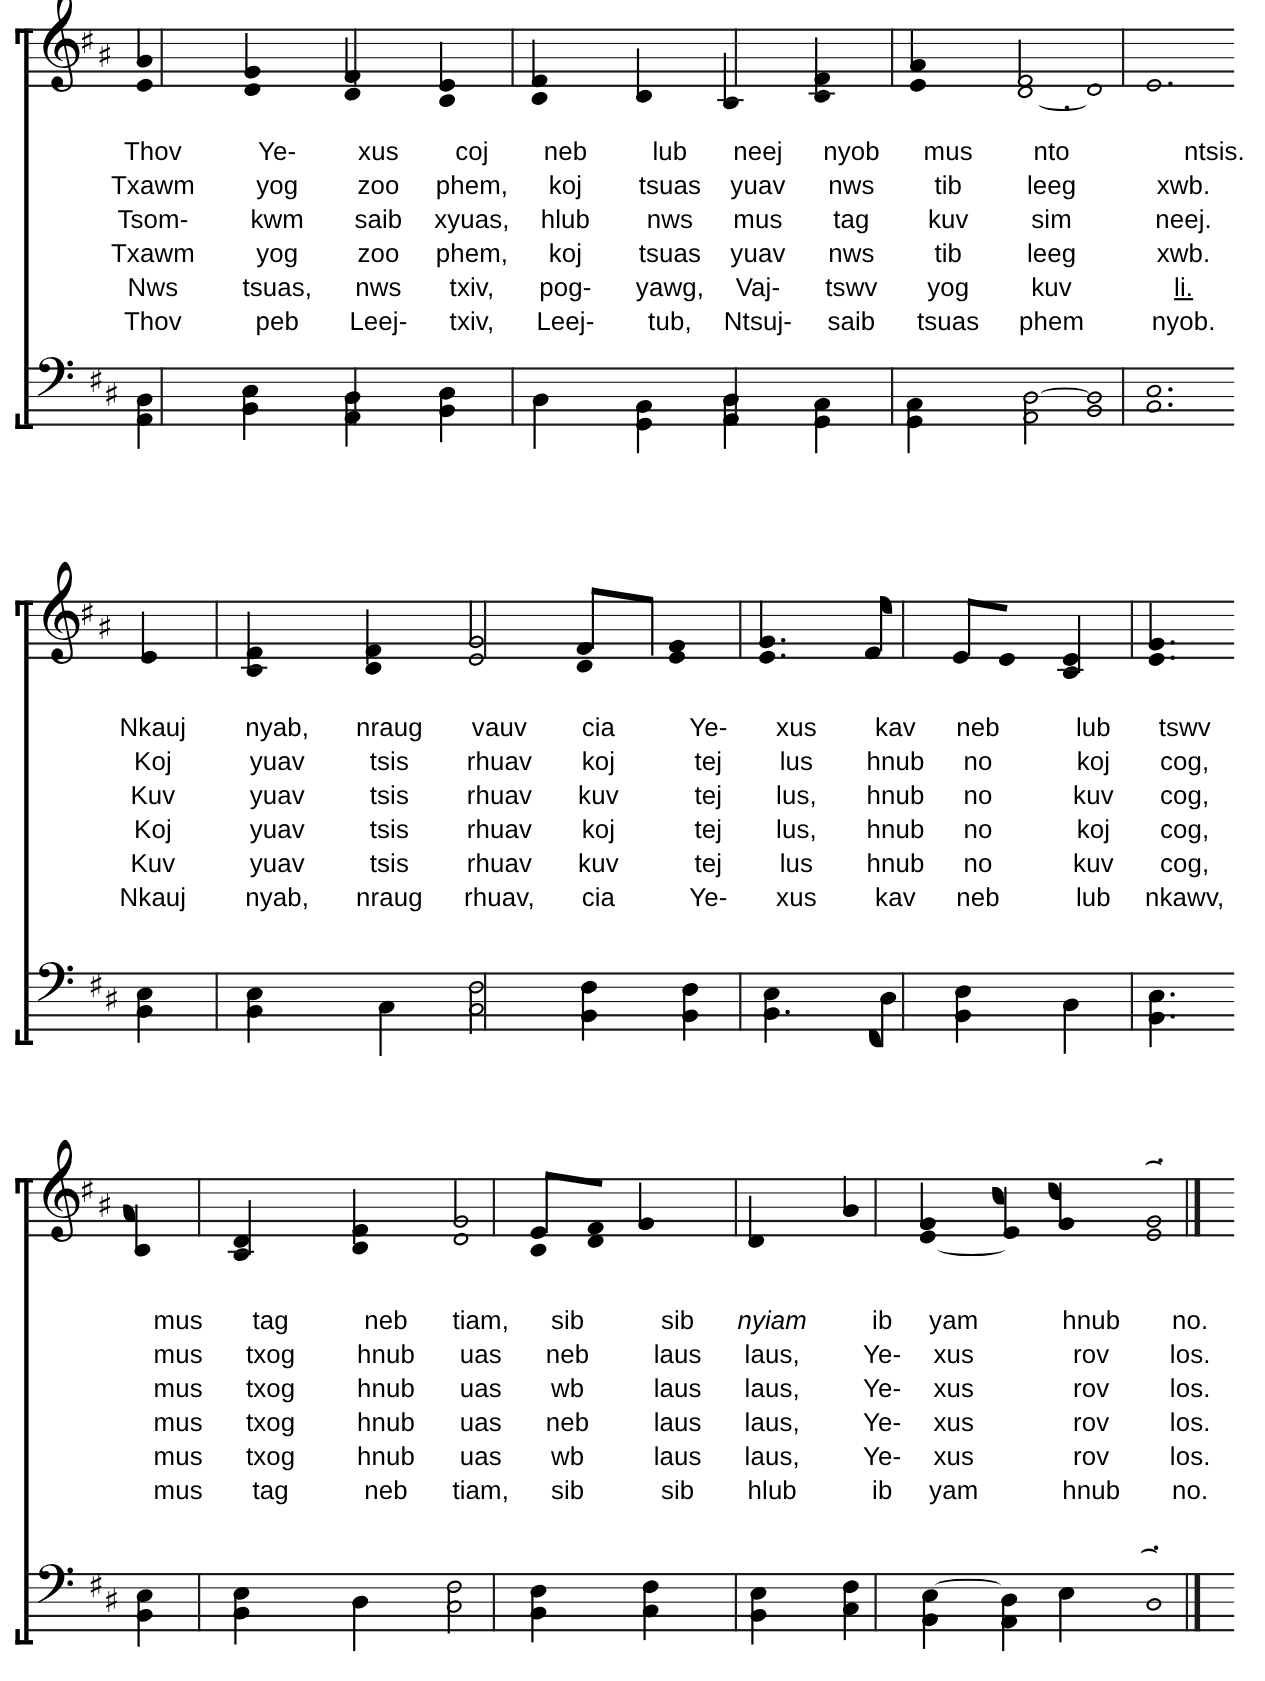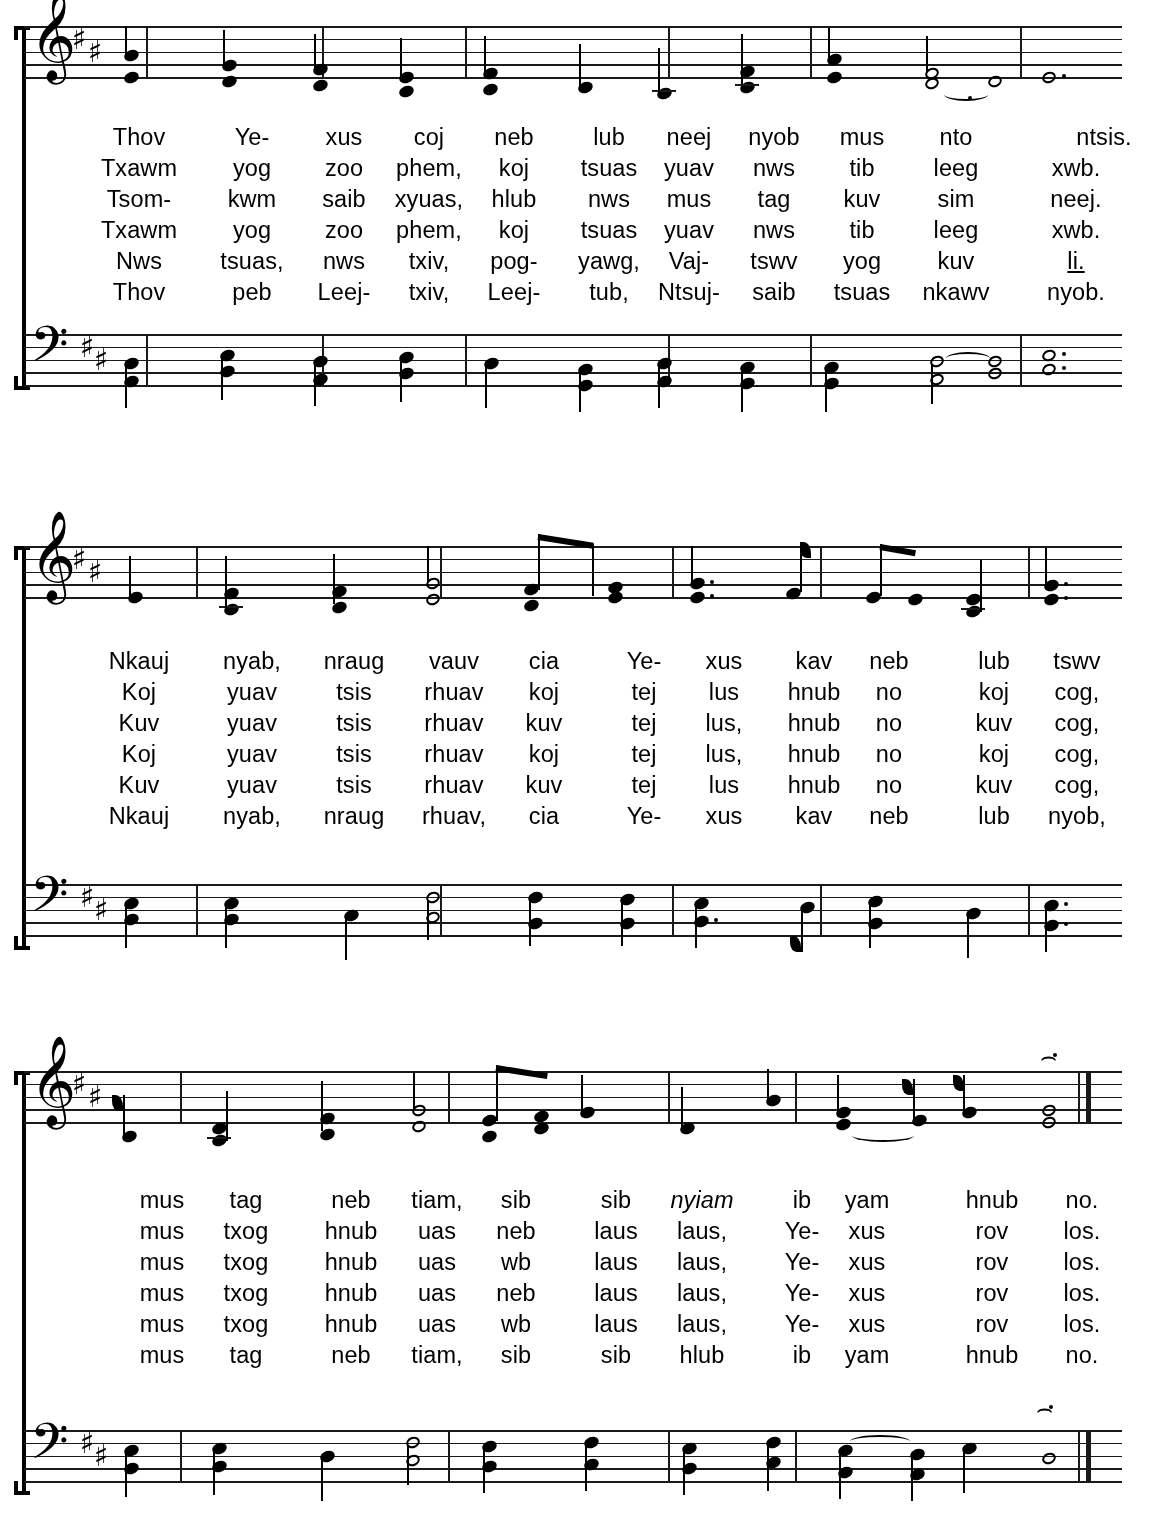--- a/index.html
+++ b/index.html
@@ -318,21 +318,21 @@
       <div class="lyric-row">
           <span class="lyric-word" style="left: 115px;">Thov</span>
           <span class="lyric-word" style="left: 228px;">peb</span>
           <span class="lyric-word" style="left: 320px;">Leej-</span>
           <span class="lyric-word" style="left: 405px;">txiv,</span>
           <span class="lyric-word" style="left: 490px;">Leej-</span>
           <span class="lyric-word" style="left: 585px;">tub,</span>
           <span class="lyric-word" style="left: 665px;">Ntsuj-</span>
           <span class="lyric-word" style="left: 750px;">saib</span>
           <span class="lyric-word" style="left: 838px;">tsuas</span>
-          <span class="lyric-word" style="left: 932px;">nkawv</span>
+          <span class="lyric-word" style="left: 932px;">phem</span>
           <span class="lyric-word" style="left: 1052px;">nyob.</span>
         </div>
     </div>
 
     <div class="staff" style="top:334px;">
       <div class="line"></div>
         <div class="line"></div>
         <div class="line"></div>
         <div class="line"></div>
         <div class="line"></div>
@@ -539,21 +539,21 @@
           <span class="lyric-word" style="left: 115px;">Nkauj</span>
           <span class="lyric-word" style="left: 228px;">nyab,</span>
           <span class="lyric-word" style="left: 330px;">nraug</span>
           <span class="lyric-word" style="left: 430px;">rhuav,</span>
           <span class="lyric-word" style="left: 520px;">cia</span>
           <span class="lyric-word" style="left: 620px;">Ye-</span>
           <span class="lyric-word" style="left: 700px;">xus</span>
           <span class="lyric-word" style="left: 790px;">kav</span>
           <span class="lyric-word" style="left: 865px;">neb</span>
           <span class="lyric-word" style="left: 970px;">lub</span>
-          <span class="lyric-word" style="left: 1053px;">nyob,</span>
+          <span class="lyric-word" style="left: 1053px;">nkawv,</span>
         </div>
     </div>
 
     <div class="staff" style="top:364px;">
       <div class="line"></div>
         <div class="line"></div>
         <div class="line"></div>
         <div class="line"></div>
         <div class="line"></div>
     </div>

